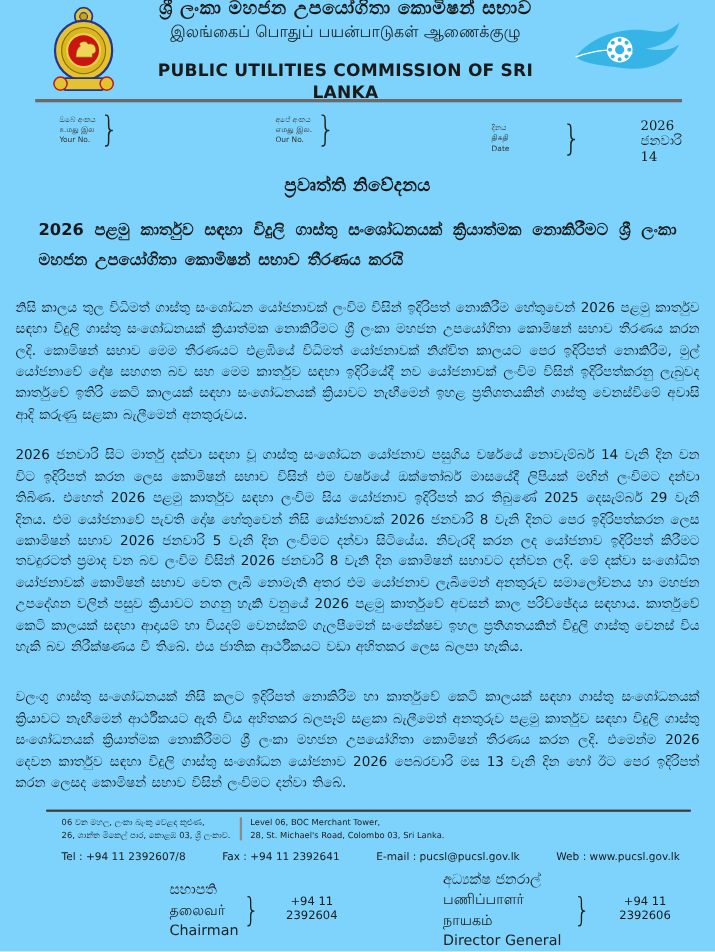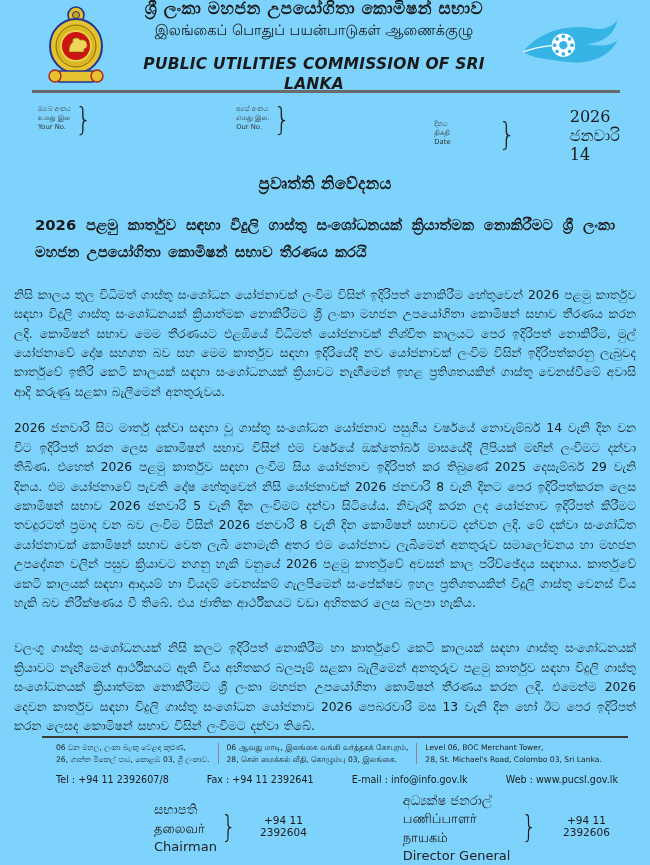--- a/index.html
+++ b/index.html
@@ -16,36 +16,36 @@
   
   .letterhead {
     display: flex; align-items: center;
     padding: 10px 30px 6px 40px;
     height: 88px;
   }
   .emblem-wrap { width: 72px; flex: 0 0 72px; display:flex; justify-content:center; }
   .org-block { flex: 1; text-align: center; line-height: 1.25; padding: 0 4px; }
   .org-si { font-size: 17px; font-weight: bold; letter-spacing: .5px; }
   .org-ta { font-size: 14.5px; margin-top: 2px; }
-  .org-en { font-size: 15.5px; font-weight: bold; letter-spacing: .2px; margin-top: 16px; font-style: italic; }
+  .org-en { font-size: 15.5px; font-weight: bold; letter-spacing: .2px; margin-top: 16px; }
   .logo-wrap { width: 104px; flex: 0 0 104px; display:flex; justify-content:flex-end; }
   .head-rule { height: 3px; background: #6a6a6a; margin: 2px 30px 0 32px; }
 
   
   .ref-row {
     display: flex; align-items: flex-start;
     padding: 10px 30px 0 38px;
   }
   .ref-group { display: flex; align-items: center; }
-  .ref-labels { font-size: 6.8px; line-height: 1.35; color: #333; }
+  .ref-labels { font-size: 6.8px; line-height: 1.35; color: #333; margin-left: 16px; }
   .brace { font-size: 27px; font-weight: 300; transform: scaleY(1.18); display:inline-block; margin-left: 4px; color:#222; }
   .ref-your { width: 215px; }
   .ref-our  { width: 215px; }
   .ref-date { flex: 1; gap: 44px; }
-  .date-value { font-family: "DejaVu Serif", "Liberation Serif", serif; font-size: 16px; margin-left: 10px; margin-top: 4px; }
+  .date-value { font-family: "DejaVu Serif", "Liberation Serif", serif; font-size: 12px; margin-left: 10px; margin-top: 4px; }
 
   
   .doc-type {
     text-align: center; font-weight: bold;
     font-size: 16.5px; margin-top: 10px; letter-spacing: .3px;
   }
   .headline {
     margin: 18px 35px 0 35px;
     font-weight: bold; font-size: 14.8px;
     line-height: 1.85; text-align: justify;
@@ -169,34 +169,30 @@
   </div>
 
   <div class="footer">
     <div class="footer-rule"></div>
     <div class="addr-row">
       <div class="addr-col">
         <div>06 වන මහල, ලංකා බැංකු වෙළඳ කුළුණ,</div>
         <div>26, ශාන්ත මිකෙල් පාර, කොළඹ 03, ශ්‍රී ලංකාව.</div>
       </div>
       <div class="addr-divider"></div>
-      <div class="addr-col">
-        <div>06 ஆவது மாடி, இலங்கை வங்கி வர்த்தகக் கோபுரம்,</div>
-        <div>28, சென் மைக்கல் வீதி, கொழும்பு 03, இலங்கை.</div>
-      </div>
       <div class="addr-divider"></div>
       <div class="addr-col">
         <div>Level 06, BOC Merchant Tower,</div>
         <div>28, St. Michael's Road, Colombo 03, Sri Lanka.</div>
       </div>
     </div>
     <div class="contact-row">
       <span>Tel : +94 11 2392607/8</span>
       <span>Fax : +94 11 2392641</span>
-      <span>E-mail : info@info.gov.lk</span>
+      <span>E-mail : pucsl@pucsl.gov.lk</span>
       <span>Web : www.pucsl.gov.lk</span>
     </div>
     <div class="officer-row">
       <div class="officer-group">
         <div class="officer-labels">
           <div>සභාපති</div>
           <div>தலைவர்</div>
           <div>Chairman</div>
         </div>
         <span class="officer-brace">}</span>

